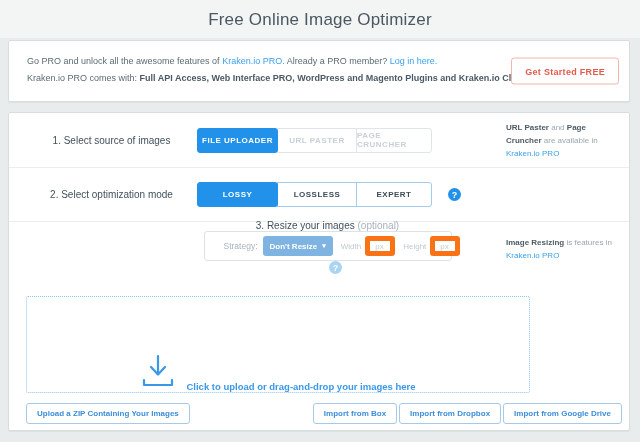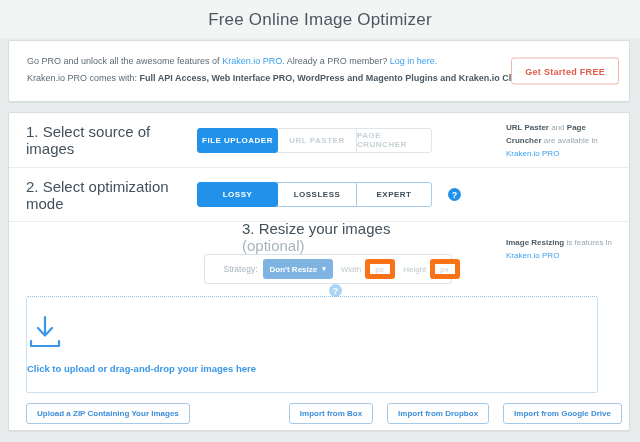--- a/index.html
+++ b/index.html
@@ -36,21 +36,21 @@
     background:#fff; border:1px solid #f0b5ad; border-radius:3px;
     color:#e25b4b; font-size:9px; font-weight:bold; letter-spacing:0.3px; cursor:pointer;
   }
   .main { top:112px; height:319px; }
   .row { position:absolute; left:0; width:100%; display:flex; align-items:center; padding-left:17px; }
   .row-1 { top:0;   height:54px; }
   .row-2 { top:55px; height:53px; }
   .row-3 { top:107px; height:57px;flex-direction:column; }
   .sep { position:absolute; left:0; width:100%; height:1px; background:#eaeeef; }
   .sep-1 { top:54px; } .sep-2 { top:108px; }
-  .step-label { width:171px; font-size:15px; color:#42515b; flex:none; }
+  .step-label { width:171px; font-size:10px; color:#42515b; flex:none;text-align:center; }
   .optional { color:#a9b4bc; font-weight:normal; }
   .btn-group { display:flex; flex:none; }
   .seg-btn {
     height:25px; display:flex; align-items:center; justify-content:center;
     font-size:8px; font-weight:bold; letter-spacing:0.5px;
     background:#fff; cursor:pointer; margin-left:-1px;
   }
   .btn-group .seg-btn:first-child { margin-left:0; border-radius:3px 0 0 3px; }
   .btn-group .seg-btn:last-child  { border-radius:0 3px 3px 0; }
   .w1 { width:81px; } .w2 { width:80px; } .w3 { width:76px; }
@@ -81,30 +81,30 @@
   }
   .dropdown .caret { font-size:7px; }
   .dim-label { color:#bfc9cf; margin:0 4px 0 8px; font-size:8px; }
   .dim-input {
     width:30px; height:20px; border:5px solid #f97316; border-radius:3px;
     font-size:8px; color:#c4cdd3; padding:0 5px; background:#fff;
     font-family:"Liberation Sans", sans-serif;
   }
   .dim-input::placeholder { color:#c4cdd3; opacity:1; }
   .dropzone {
-    position:absolute; left:17px; top:183px; width:572px; height:97px;
+    position:absolute; left:17px; top:183px; width:504px; height:97px;
     border:1px dotted #8fc3ee; border-radius:2px; cursor:pointer;
-    display:flex; flex-direction:column; align-items:flex-start; justify-content:center; gap:10px;
+    display:flex; align-items:flex-end; justify-content:center; gap:10px;
   }
   .dropzone-label { font-size:9.5px; font-weight:bold; color:#3b97e8; }
   .footer-row {
     position:absolute; left:17px; right:7px; top:290px;
     display:flex; justify-content:space-between; align-items:center;
   }
-  .import-group { display:flex; gap:14px; }
+  .import-group { display:flex; gap:2px; }
   .outline-btn {
     height:21px; padding:0 10px; background:#fff; cursor:pointer;
     border:1px solid #a7c9e8; border-radius:3px;
     color:#3c8ed9; font-size:8px; font-weight:bold;
     display:flex; align-items:center; white-space:nowrap;
   }
 </style>
 </head>
 <body>
 

